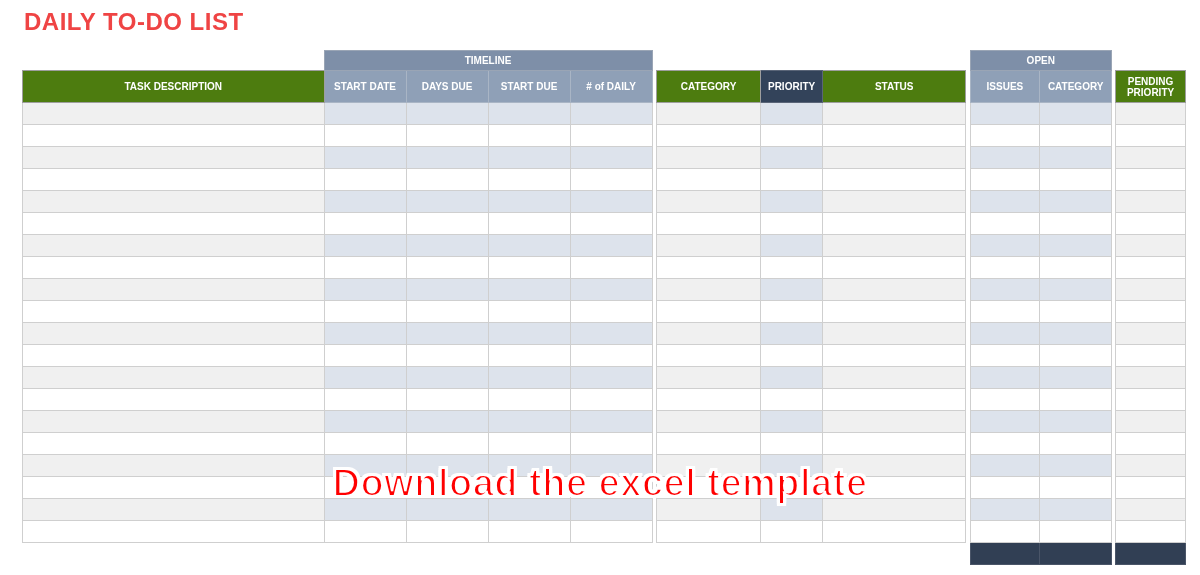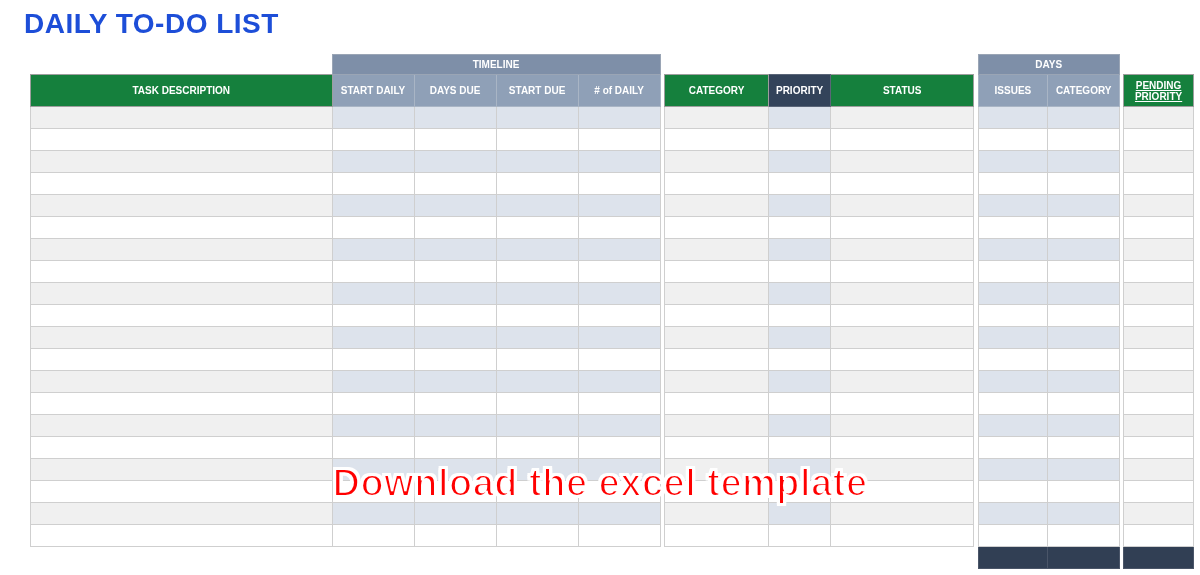--- a/index.html
+++ b/index.html
@@ -5,53 +5,53 @@
   * { box-sizing: border-box; margin: 0; padding: 0; }
   body {
     font-family: Arial, Helvetica, sans-serif;
     background: #ffffff;
     width: 1200px;
     height: 575px;
     overflow: hidden;
     position: relative;
   }
   .title {
-    font-size: 28px;
+    font-size: 24px;
     font-weight: 700;
-    color: #1d4ed8;
+    color: #ef4444;
     letter-spacing: 0.5px;
     padding: 8px 0 14px 24px;
   }
   .sheet {
-    padding-left: 30px;
+    padding-left: 22px;
   }
   table {
     border-collapse: collapse;
     width: 1164px;
   }
   th, td {
     border: 1px solid #cfcfcf;
     font-size: 10px;
     font-weight: 700;
     color: #ffffff;
     text-align: center;
     vertical-align: middle;
     padding: 0;
   }
   
   .grp-empty { background: transparent; border: none; height: 20px; }
   .grp-timeline { background: #7e8fa8; height: 20px; border: 1px solid #9aa5b5; }
   .grp-open { background: #7e8fa8; height: 20px; border: 1px solid #9aa5b5; }
   
-  th.col { background: #15803d; height: 32px; border: 1px solid #9e9e9e; }
+  th.col { background: #4d7c0f; height: 32px; border: 1px solid #9e9e9e; }
   th.col-t { background: #8fa0b7; height: 32px; border: 1px solid #a9b5c5; }
   th.col-pri { background: #33435a; height: 32px; border: 1px solid #5a6578; }
   th.col-open { background: #8fa0b7; height: 20px; border: 1px solid #a9b5c5; }
   
-  .stack { line-height: 11px; text-decoration: underline; }
+  .stack { line-height: 11px; }
   
   tbody td { height: 22px; }
   
   tbody tr.a td.c-desc   { background: #f0f0f0; }
   tbody tr.a td.c-time   { background: #dde3ec; }
   tbody tr.a td.c-blank  { background: #ffffff; }
   tbody tr.a td.c-cat    { background: #f0f0f0; }
   tbody tr.a td.c-pri    { background: #dde3ec; }
   tbody tr.a td.c-stat   { background: #f0f0f0; }
   tbody tr.a td.c-open   { background: #dde3ec; }
@@ -112,27 +112,27 @@
         <col class="gap">
         <col class="pend">
   </colgroup>
   <thead>
     <tr>
       <th class="grp-empty"></th>
       <th class="grp-timeline" colspan="4">TIMELINE</th>
       <th class="grp-empty"></th>
       <th class="grp-empty" colspan="3"></th>
       <th class="grp-empty"></th>
-      <th class="grp-open" colspan="2">DAYS</th>
+      <th class="grp-open" colspan="2">OPEN</th>
       <th class="grp-empty"></th>
       <th class="grp-empty"></th>
     </tr>
     <tr>
       <th class="col">TASK DESCRIPTION</th>
-      <th class="col-t">START DAILY</th>
+      <th class="col-t">START DATE</th>
       <th class="col-t">DAYS DUE</th>
       <th class="col-t">START DUE</th>
       <th class="col-t"># of DAILY</th>
       <th class="grp-empty"></th>
       <th class="col">CATEGORY</th>
       <th class="col-pri">PRIORITY</th>
       <th class="col">STATUS</th>
       <th class="grp-empty"></th>
       <th class="col-open">ISSUES</th>
       <th class="col-open">CATEGORY</th>

